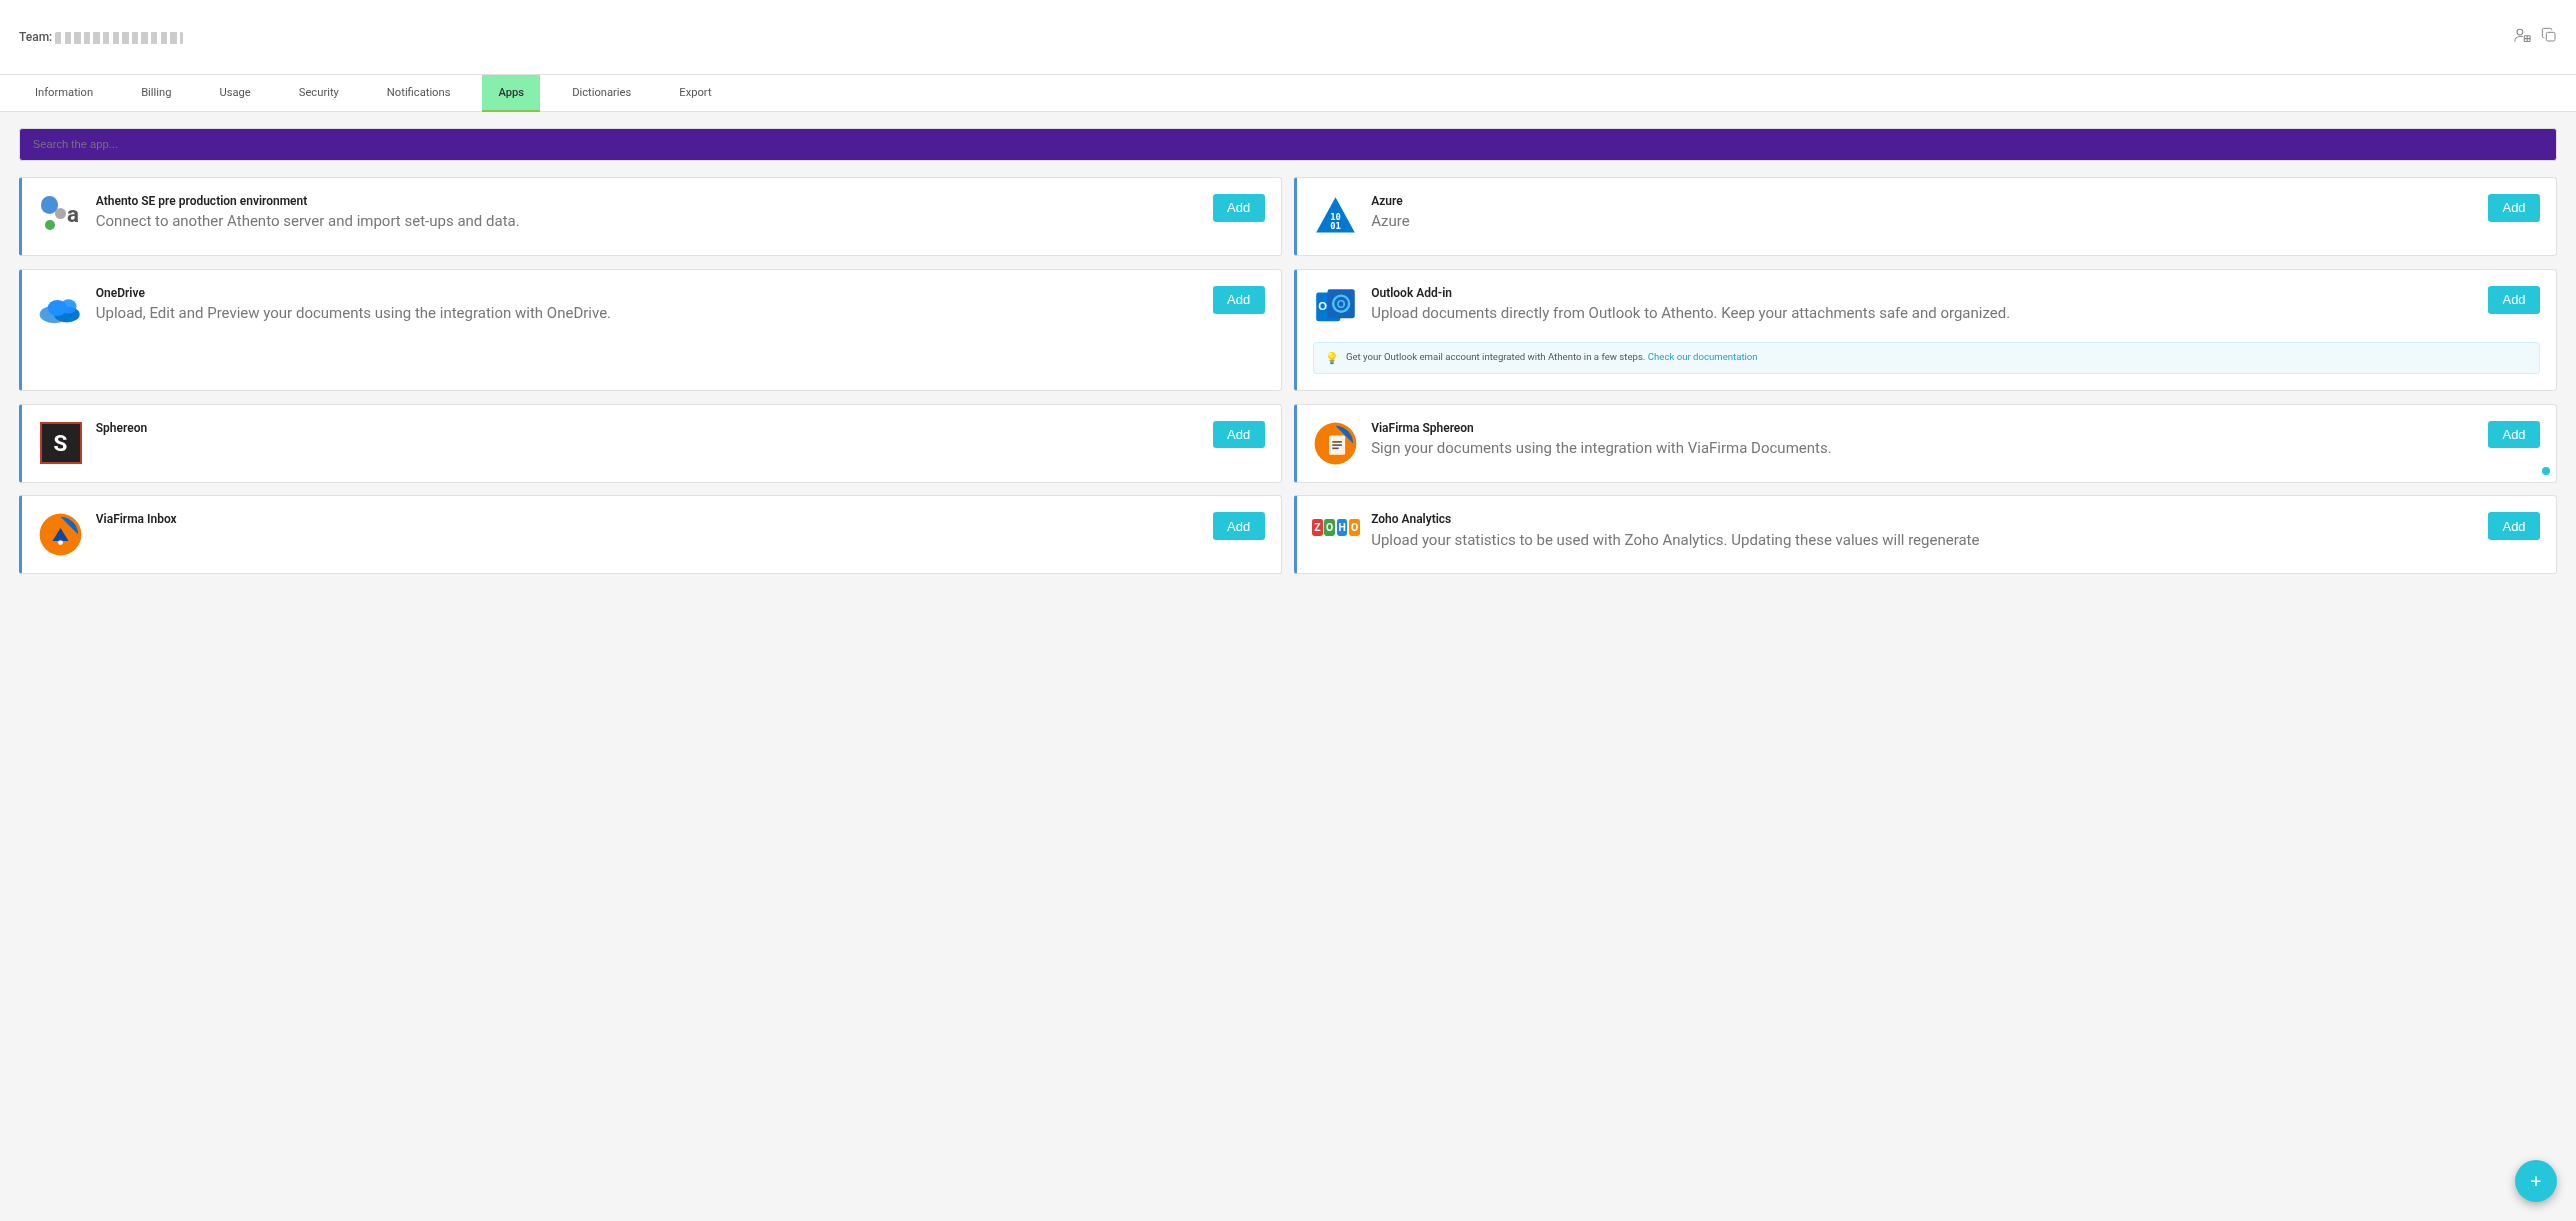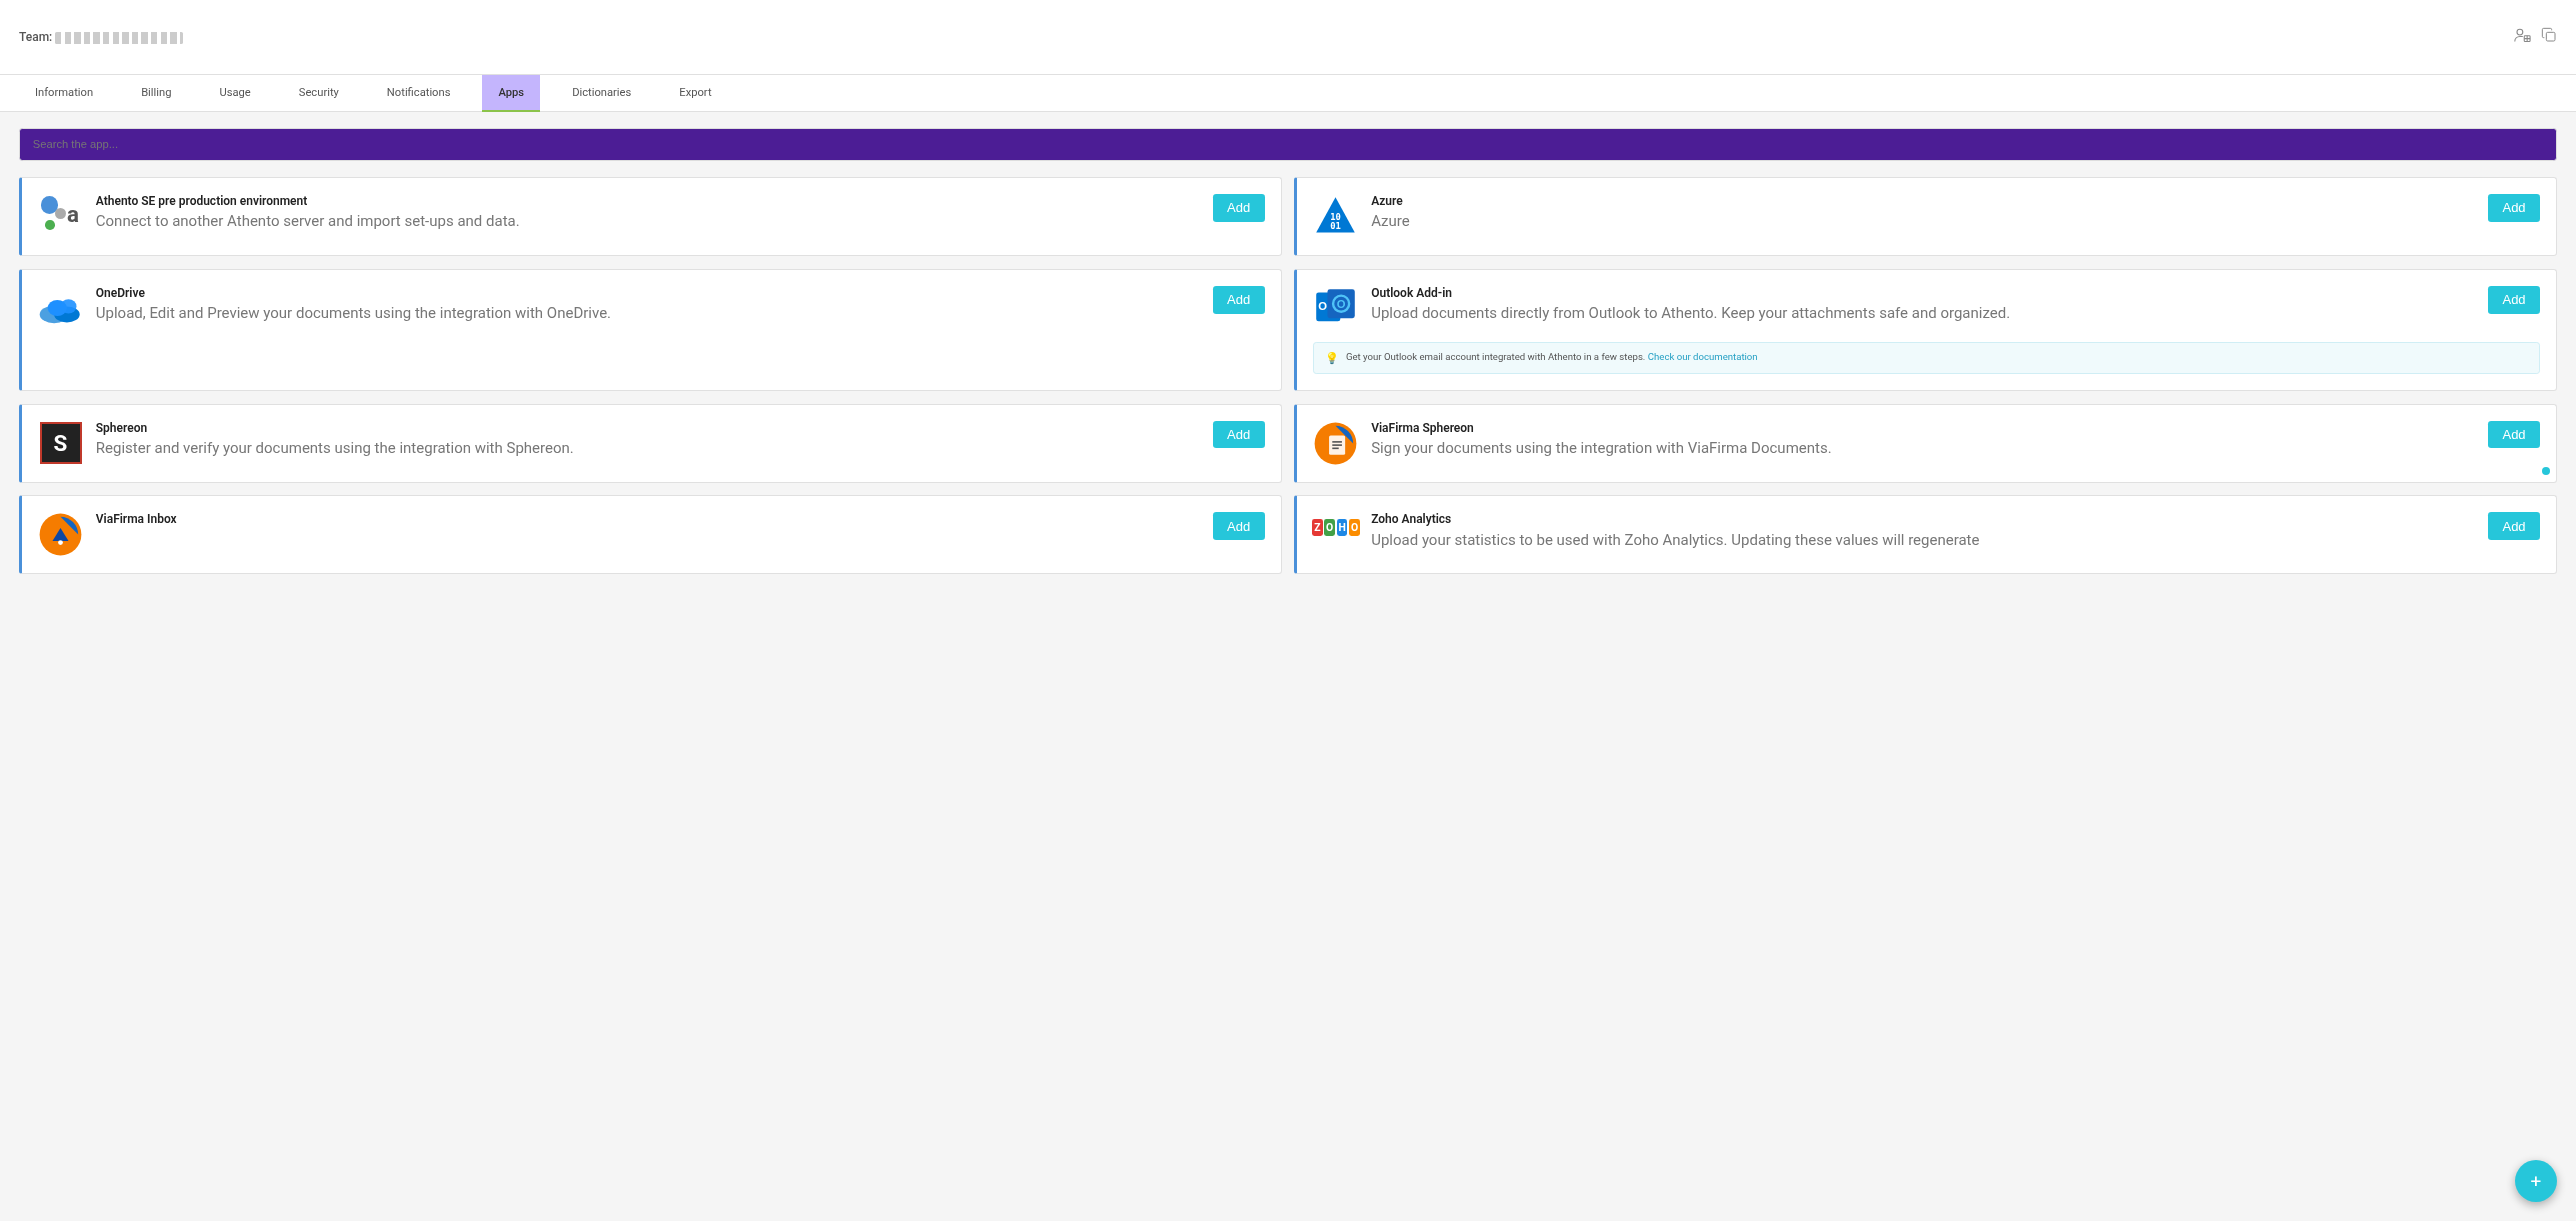--- a/index.html
+++ b/index.html
@@ -51,21 +51,21 @@
       font-size: 11.2px;
       color: #555;
       border-bottom: 2.4px solid transparent;
       margin-bottom: -1.6px;
       text-decoration: none;
     }
     .nav-tab.active {
       color: #333;
       border-bottom: 2.4px solid #8bc34a;
       font-weight: 500;
-      background: #c4b5fd;
+      background: #86efac;
     }
     .content {
       padding: 16px 19px;
     }
     .search-bar {
       background: #4c1d95;
       border: 0.8px solid #ddd;
       border-radius: 3.2px;
       padding: 9.6px 12.8px;
       width: 100%;
@@ -377,21 +377,20 @@
       </div>
     </div>
 
     <div class="app-card">
       <div class="app-card-main">
         <div class="app-icon">
           <div class="icon-sphereon">S</div>
         </div>
         <div class="app-info">
           <div class="app-title">Sphereon</div>
-          <div class="app-desc">Register and verify your documents using the integration with  Sphereon.</div>
         </div>
         <button class="add-btn">Add</button>
       </div>
     </div>
 
     <div class="app-card app-card-wrapper" style="position:relative;">
       <div class="app-card-main">
         <div class="app-icon">
           <svg width="45" height="45" viewBox="0 0 56 56">
             <circle cx="28" cy="28" r="26" fill="#f57c00"></circle>

